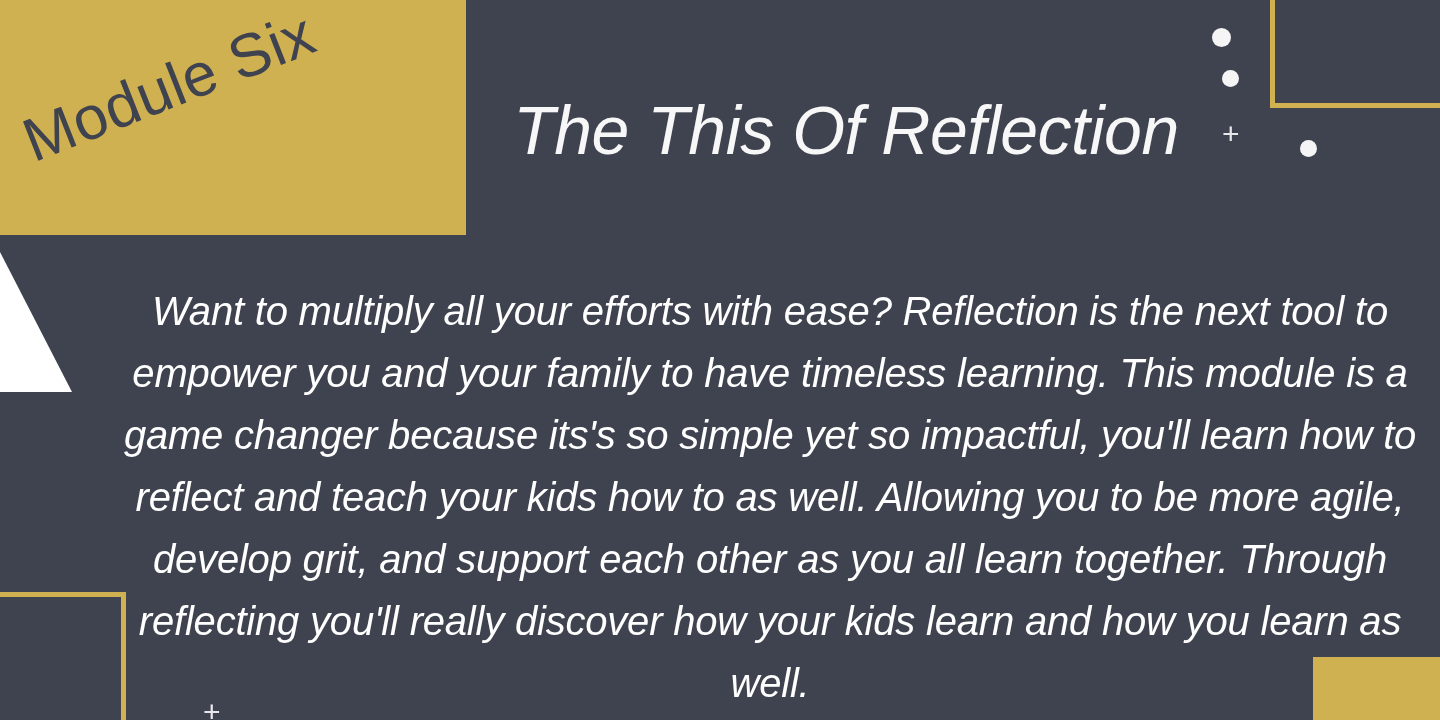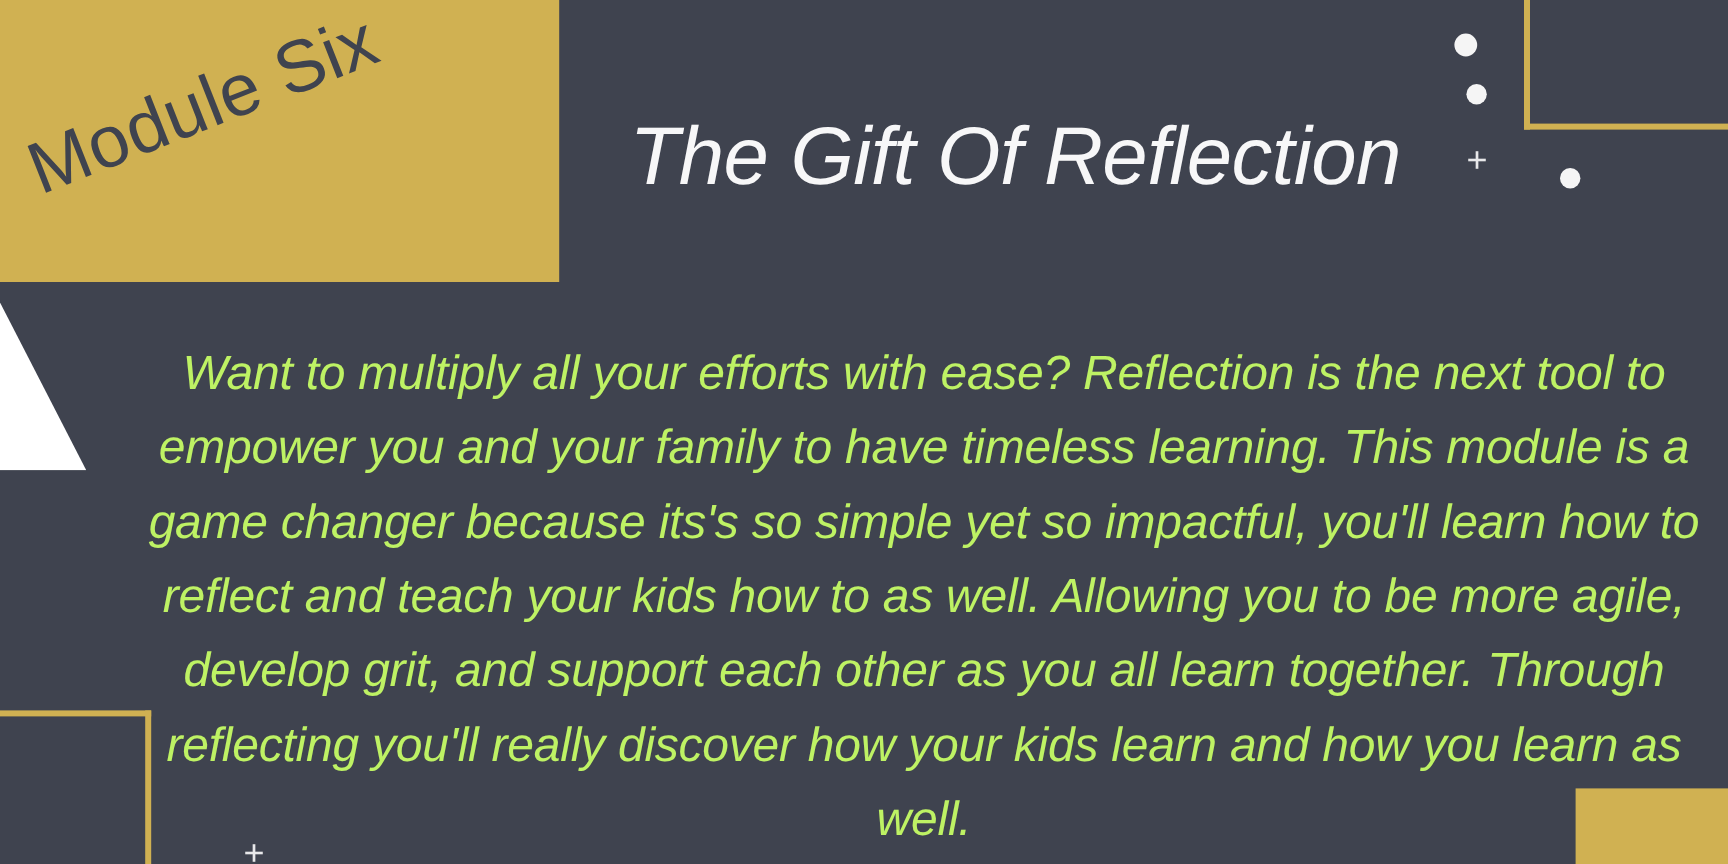--- a/index.html
+++ b/index.html
@@ -121,21 +121,21 @@
     line-height: 1.08;
     white-space: nowrap;
   }
 
   .body-copy {
     position: absolute;
     left: 120px;
     top: 240px;
     width: 1300px;
     text-align: center;
-    color: #bef264;
+    color: #ffffff;
     font-size: 40px;
     font-style: italic;
     font-weight: 400;
     line-height: 62px;
     letter-spacing: -0.2px;
   }
 </style>
 </head>
 <body>
 
@@ -149,17 +149,17 @@
 
   <div class="dot" style="left:1212px; top:28px; width:19px; height:19px;"></div>
   <div class="dot" style="left:1222px; top:70px; width:17px; height:17px;"></div>
   <div class="dot" style="left:1300px; top:140px; width:17px; height:17px;"></div>
 
   <div class="plus" style="left:1222px; top:119px;">+</div>
   <div class="plus" style="left:203px; top:697px;">+</div>
 
   <div class="module-badge">Module Six</div>
 
-  <h1 class="slide-title">The Gift Of Reflection</h1>
+  <h1 class="slide-title">The This Of Reflection</h1>
 
   <p class="body-copy">Want to multiply all your efforts with ease? Reflection is the next tool to empower you and your family to have timeless learning. This module is a game changer because its's so simple yet so impactful, you'll learn how to reflect and teach your kids how to as well. Allowing you to be more agile, develop grit, and support each other as you all learn together. Through reflecting you'll really discover how your kids learn and how you learn as well.</p>
 
 </div>
 
 </body></html>

